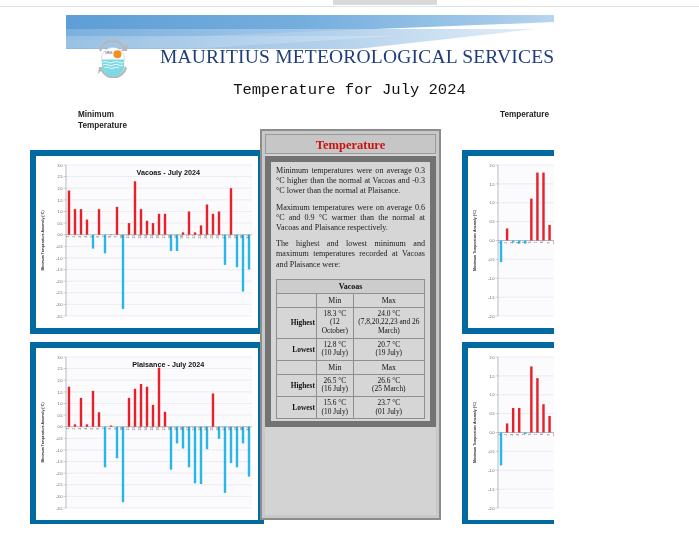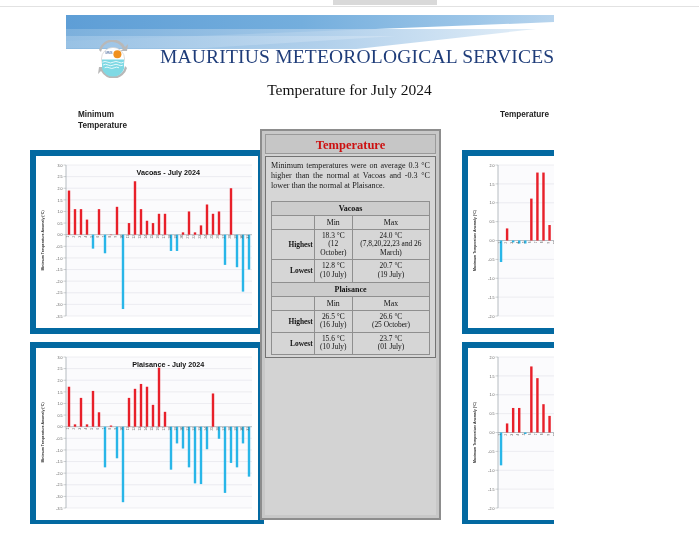--- a/index.html
+++ b/index.html
@@ -30,21 +30,21 @@
       clip-path:polygon(0 0,100% 0,42% 100%,0 100%);opacity:.75;}
 
   
   #logo{position:absolute;left:92px;top:33px;width:42px;height:38px;}
 
   
   #org-title{position:absolute;left:160px;top:39px;width:470px;
       font-family:"Liberation Serif", serif;font-size:19.5px;letter-spacing:.2px;
       color:#1f3d7a;white-space:nowrap;}
   #doc-title{position:absolute;left:0;top:74px;width:699px;text-align:center;
-      font-size:15.5px;color:#111;font-family:Liberation Serif, serif;}
+      font-size:15.5px;color:#111;font-family:Liberation Mono, monospace;}
 
   
   .col-caption{position:absolute;width:150px;text-align:left;font-size:8.2px;
       font-weight:bold;color:#222;line-height:11px;}
   #cap-min{left:78px;top:102px;}
   #cap-max{left:500px;top:102px;}
 
   
   .chart-box{position:absolute;background:#0ea5e9;border:6px solid #0369a1;
       box-shadow:0 0 0 0 #fff;}
@@ -55,21 +55,21 @@
 
   .chart-svg{display:block;width:100%;height:100%;}
 
   
   #center-panel{position:absolute;left:260px;top:122px;width:181px;height:391px;
       background:#c8c8c8;border:2px solid #8d8d8d;box-sizing:border-box;padding:3px;}
   #center-inner{width:100%;height:100%;background:#d3d3d3;box-sizing:border-box;}
   #temp-head{height:20px;line-height:20px;text-align:center;
       font-family:"Liberation Serif",serif;font-weight:bold;font-size:12.5px;color:#cc1111;
       background:#c6c6c6;border:1px solid #9a9a9a;box-sizing:border-box;margin:0 0 2px 0;}
-  .para-wrap{background:#d6d6d6;border:1px solid #737373;box-sizing:border-box;
+  .para-wrap{background:#d6d6d6;border:6px solid #737373;box-sizing:border-box;
       padding:4px 5px 2px 5px;}
   .para{font-family:"Liberation Serif",serif;font-size:8.1px;line-height:10.2px;
       color:#1a1a1a;text-align:justify;margin:0 0 6px 0;}
   .para:last-child{margin-bottom:2px;}
 
   
   table.mt{width:100%;border-collapse:collapse;font-family:"Liberation Serif",serif;
       font-size:7.4px;color:#111;background:#d6d6d6;margin-top:9px;}
   table.mt td,table.mt th{border:1px solid #8f8f8f;text-align:center;vertical-align:middle;
       padding:2px 1px;font-weight:normal;}
@@ -542,20 +542,22 @@
         <rect x="213.75483870967741" y="48.6375" width="2.425806451612903" height="35.8625" fill="#e8202a"></rect>
         <text x="214.96774193548387" y="86.5" text-anchor="middle" font-family="Liberation Sans, sans-serif" font-size="3.1" fill="#555" transform="rotate(-90 214.96774193548387 86.5)">31</text>
       </svg>
   </div>
 
   <div id="center-panel">
     <div id="center-inner">
       <div id="temp-head">Temperature</div>
       <div class="para-wrap">
         <p class="para">Minimum temperatures were on average 0.3 °C higher than the normal at Vacoas and -0.3 °C lower than the normal at Plaisance.</p>
+        <p class="para">Maximum temperatures were on average 0.6 °C and 0.9 °C warmer than the normal at Vacoas and Plaisance respectively.</p>
+        <p class="para">The highest and lowest minimum and maximum temperatures recorded at Vacoas and Plaisance were:</p>
 
         <table class="mt">
           <tbody>
             <tr>
                 <td class="sec" colspan="3">Vacoas</td>
               </tr>
             <tr>
               <td class="colh"></td>
               <td class="colh">Min</td>
               <td class="colh">Max</td>
@@ -572,34 +574,31 @@
             <tr>
               <td class="rowh">Lowest</td>
               <td class="val">
                 <span>12.8 °C</span><br><span>(10 July)</span>
               </td>
               <td class="val">
                 <span>20.7 °C</span><br><span>(19 July)</span>
               </td>
             </tr>
             <tr>
-                <td class="sec" colspan="3">Plaisance</td>
-              </tr>
-            <tr>
               <td class="colh"></td>
               <td class="colh">Min</td>
               <td class="colh">Max</td>
             </tr>
             <tr>
               <td class="rowh">Highest</td>
               <td class="val">
                 <span>26.5 °C</span><br><span>(16 July)</span>
               </td>
               <td class="val">
-                <span>26.6 °C</span><br><span>(25 October)</span>
+                <span>26.6 °C</span><br><span>(25 March)</span>
               </td>
             </tr>
             <tr>
               <td class="rowh">Lowest</td>
               <td class="val">
                 <span>15.6 °C</span><br><span>(10 July)</span>
               </td>
               <td class="val">
                 <span>23.7 °C</span><br><span>(01 July)</span>
               </td>

